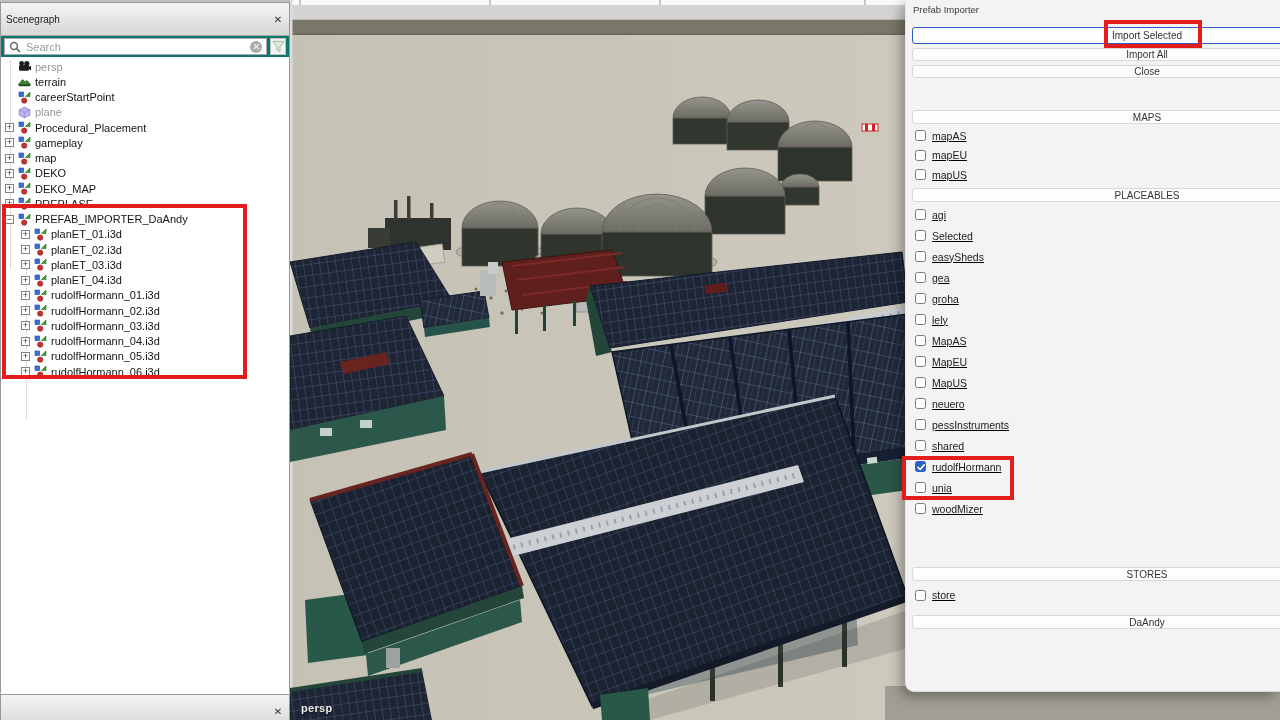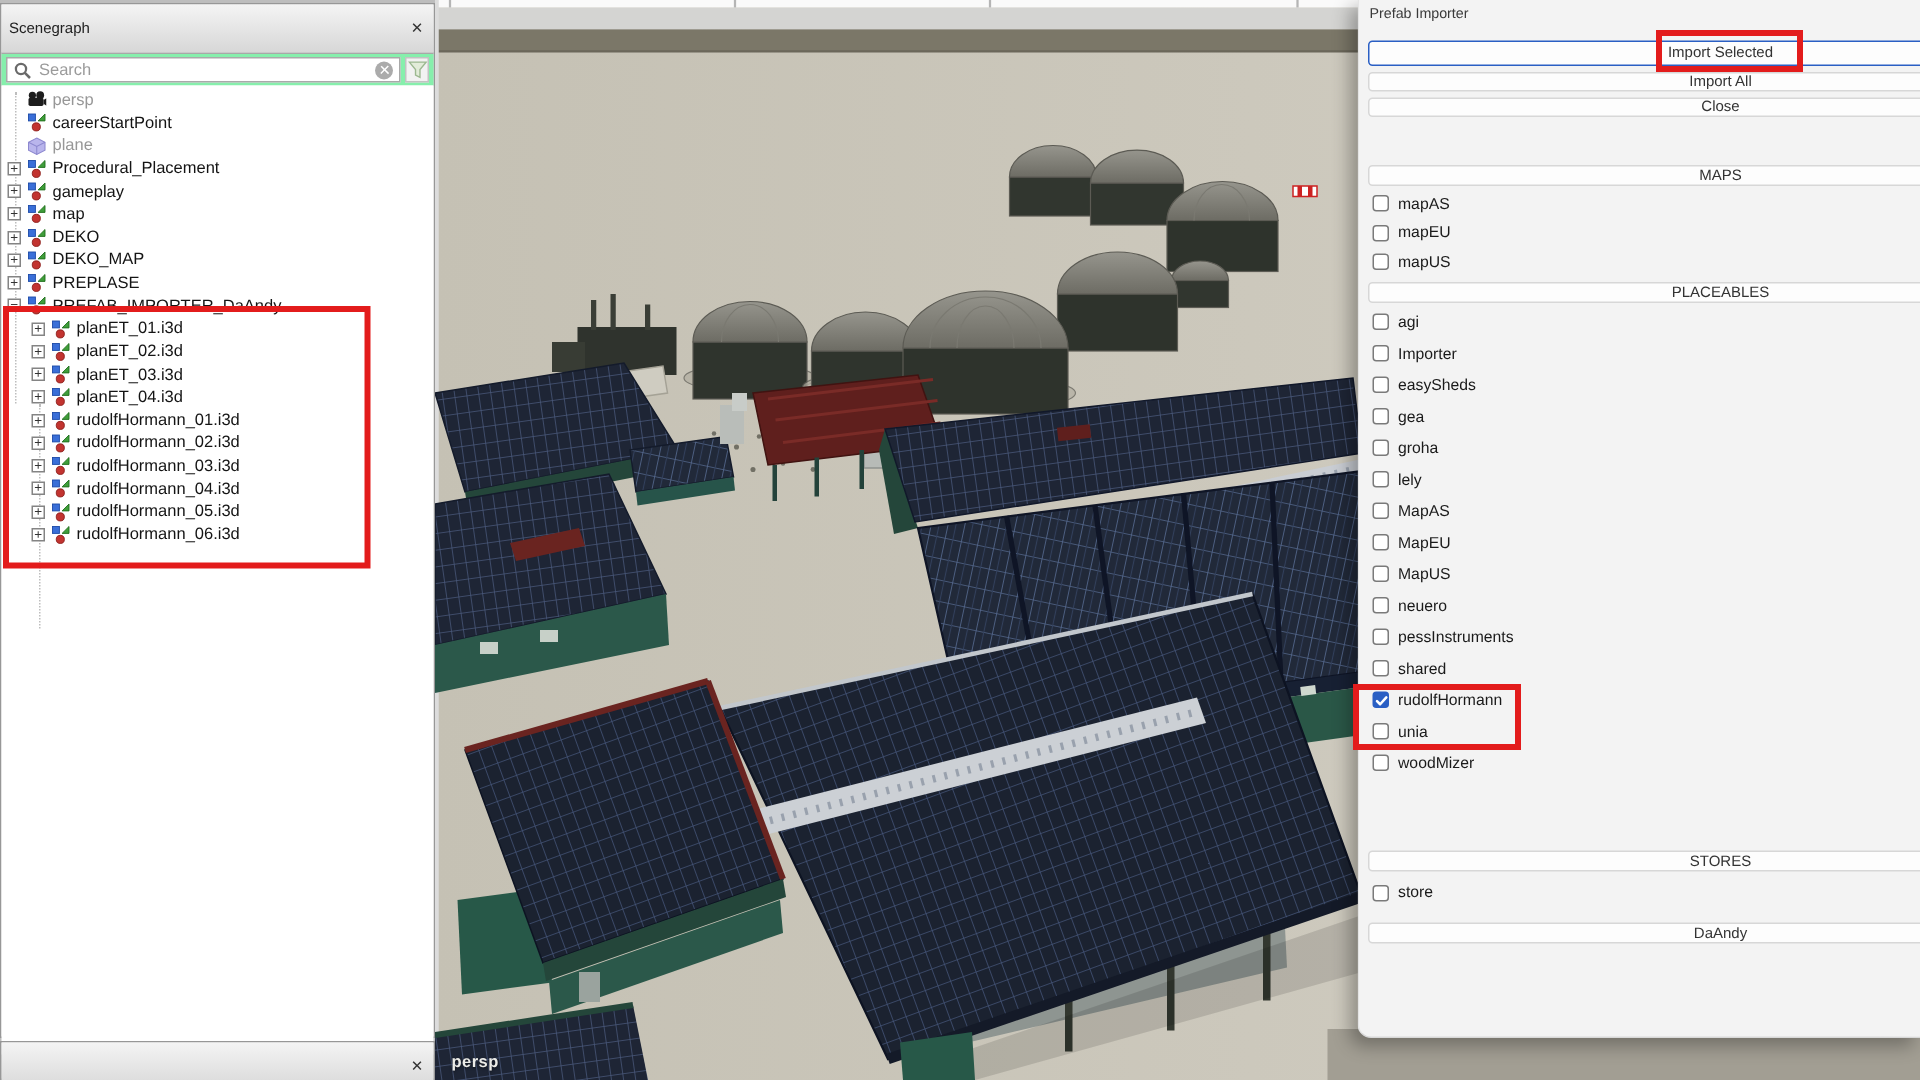--- a/index.html
+++ b/index.html
@@ -15,21 +15,21 @@
   
   #scenegraph { position:absolute; left:0; top:2px; width:290px; height:690px;
     background:#fff; border:1px solid #979797; }
   .titlebar { height:28px; background:linear-gradient(#f4f4f4,#d7d7d7);
     border-bottom:1px solid #a8a8a8; display:flex; align-items:center; padding:16px 5px;
     font-size:10px; color:#222;gap:23px; }
   .titlebar .t-label { flex:1; }
   .close-x { width:12px; height:12px; display:flex; align-items:center; justify-content:center;
     color:#333; font-size:10px; cursor:default; }
   .close-x::before { content:"✕"; }
-  #search-row { height:21px; display:flex; align-items:center; padding:2px 3px; background:#86efac; }
+  #search-row { height:21px; display:flex; align-items:center; padding:2px 3px; background:#0f766e; }
   #search-box { flex:1; height:17px; background:#fff; border:1px solid #a9a9a9;
     display:flex; align-items:center; padding:0 4px; }
   #search-placeholder { flex:1; font-size:11px; color:#9b9b9b; margin-left:5px; }
   #clear-btn { width:12px; height:12px; border-radius:50%; background:#ababab; position:relative; }
   #clear-btn::before, #clear-btn::after { content:""; position:absolute; left:2.6px; top:5.4px;
     width:6.8px; height:1.3px; background:#fff; }
   #clear-btn::before { transform:rotate(45deg); } #clear-btn::after { transform:rotate(-45deg); }
   #filter-btn { width:16px; height:17px; margin-left:3px; display:flex; align-items:center;
     justify-content:center; border:1px solid #c2c2c2; background:#f2f2f2; }
   #tree { position:relative; height:646px; overflow:hidden; background:#fff; padding-top:2px; }
@@ -54,21 +54,21 @@
 
   
   #prefab { position:absolute; left:905px; top:0; width:375px; height:692px;
     background:#f3f3f3; border-left:1px solid #e4e4e4; border-bottom:1px solid #d8d8d8;
     border-bottom-left-radius:9px; box-shadow:-5px 5px 12px rgba(0,0,0,.30); overflow:hidden; }
   #prefab-title { position:absolute; left:7px; top:4px; font-size:9.5px; color:#3a3a3a; }
   .bar { position:absolute; left:6px; width:470px; background:#fdfdfd; border:1px solid #d7d7d7;
     border-radius:3px; display:flex; align-items:center; justify-content:center;
     font-size:10px; color:#333; }
   .btn-primary { border:1.6px solid var(--accent-color); }
-  .check-group { position:absolute; left:9px; width:360px; }
+  .check-group { position:absolute; left:9px; width:360px;text-decoration:underline; }
   .check-row { display:flex; align-items:center; }
   .checkbox { width:11px; height:11px; border:1px solid #7a7a7a; border-radius:2.5px;
     background:#fff; flex:none; }
   .checkbox.checked { background:var(--accent-color); border-color:var(--accent-color); }
   .checkbox svg { width:10px; height:10px; display:block; margin:0 auto; }
   .check-label { font-size:10.5px; color:#1a1a1a; margin-left:6px; white-space:nowrap; }
   #maps-group .check-row { height:19.5px; }
   #placeables-group .check-row { height:21px; }
   #stores-group .check-row { height:14px; }
 
@@ -297,20 +297,30 @@
             <rect x="1" y="4.6" width="10" height="5.6" rx="1.2" fill="#1d1d1d"></rect>
             <path d="M11 6.2 L13 5 V10 L11 8.6 Z" fill="#1d1d1d"></path>
           </svg>
         </span>
         <span class="tree-label">persp</span>
       </div>
       <div class="tree-row">
         <span class="expander none"></span>
         <span class="tree-icon">
           <svg viewBox="0 0 13 13">
+            <path d="M0.5 9.5 L4.5 4.5 L7 7 L9 5.5 L12.5 9.5 Z" fill="#3f8433" stroke="#1e4a18" stroke-width="0.7"></path>
+            <path d="M0.5 9.5 H12.5 L12 11.2 H1 Z" fill="#1e4a18"></path>
+          </svg>
+        </span>
+        <span class="tree-label">terrain</span>
+      </div>
+      <div class="tree-row">
+        <span class="expander none"></span>
+        <span class="tree-icon">
+          <svg viewBox="0 0 13 13">
             <rect x="1" y="1" width="4.6" height="4.6" fill="#3a6fd8" stroke="#1c4aa8" stroke-width="0.6"></rect>
             <path d="M12 1 V5.6 H7.4 Z" fill="#3f9e3a" stroke="#1f6e1c" stroke-width="0.6"></path>
             <circle cx="6.2" cy="9.6" r="2.7" fill="#c23430" stroke="#8c1f1c" stroke-width="0.6"></circle>
           </svg>
         </span>
         <span class="tree-label">careerStartPoint</span>
       </div>
       <div class="tree-row dim">
         <span class="expander none"></span>
         <span class="tree-icon">
@@ -550,21 +560,21 @@
     </div>
 
   <div class="bar" style="top:188px; height:14px;">PLACEABLES</div>
   <div id="placeables-group" class="check-group" style="top:204px;">
       <div class="check-row">
         <span class="checkbox"></span>
         <span class="check-label">agi</span>
       </div>
       <div class="check-row">
         <span class="checkbox"></span>
-        <span class="check-label">Importer</span>
+        <span class="check-label">Selected</span>
       </div>
       <div class="check-row">
         <span class="checkbox"></span>
         <span class="check-label">easySheds</span>
       </div>
       <div class="check-row">
         <span class="checkbox"></span>
         <span class="check-label">gea</span>
       </div>
       <div class="check-row">

